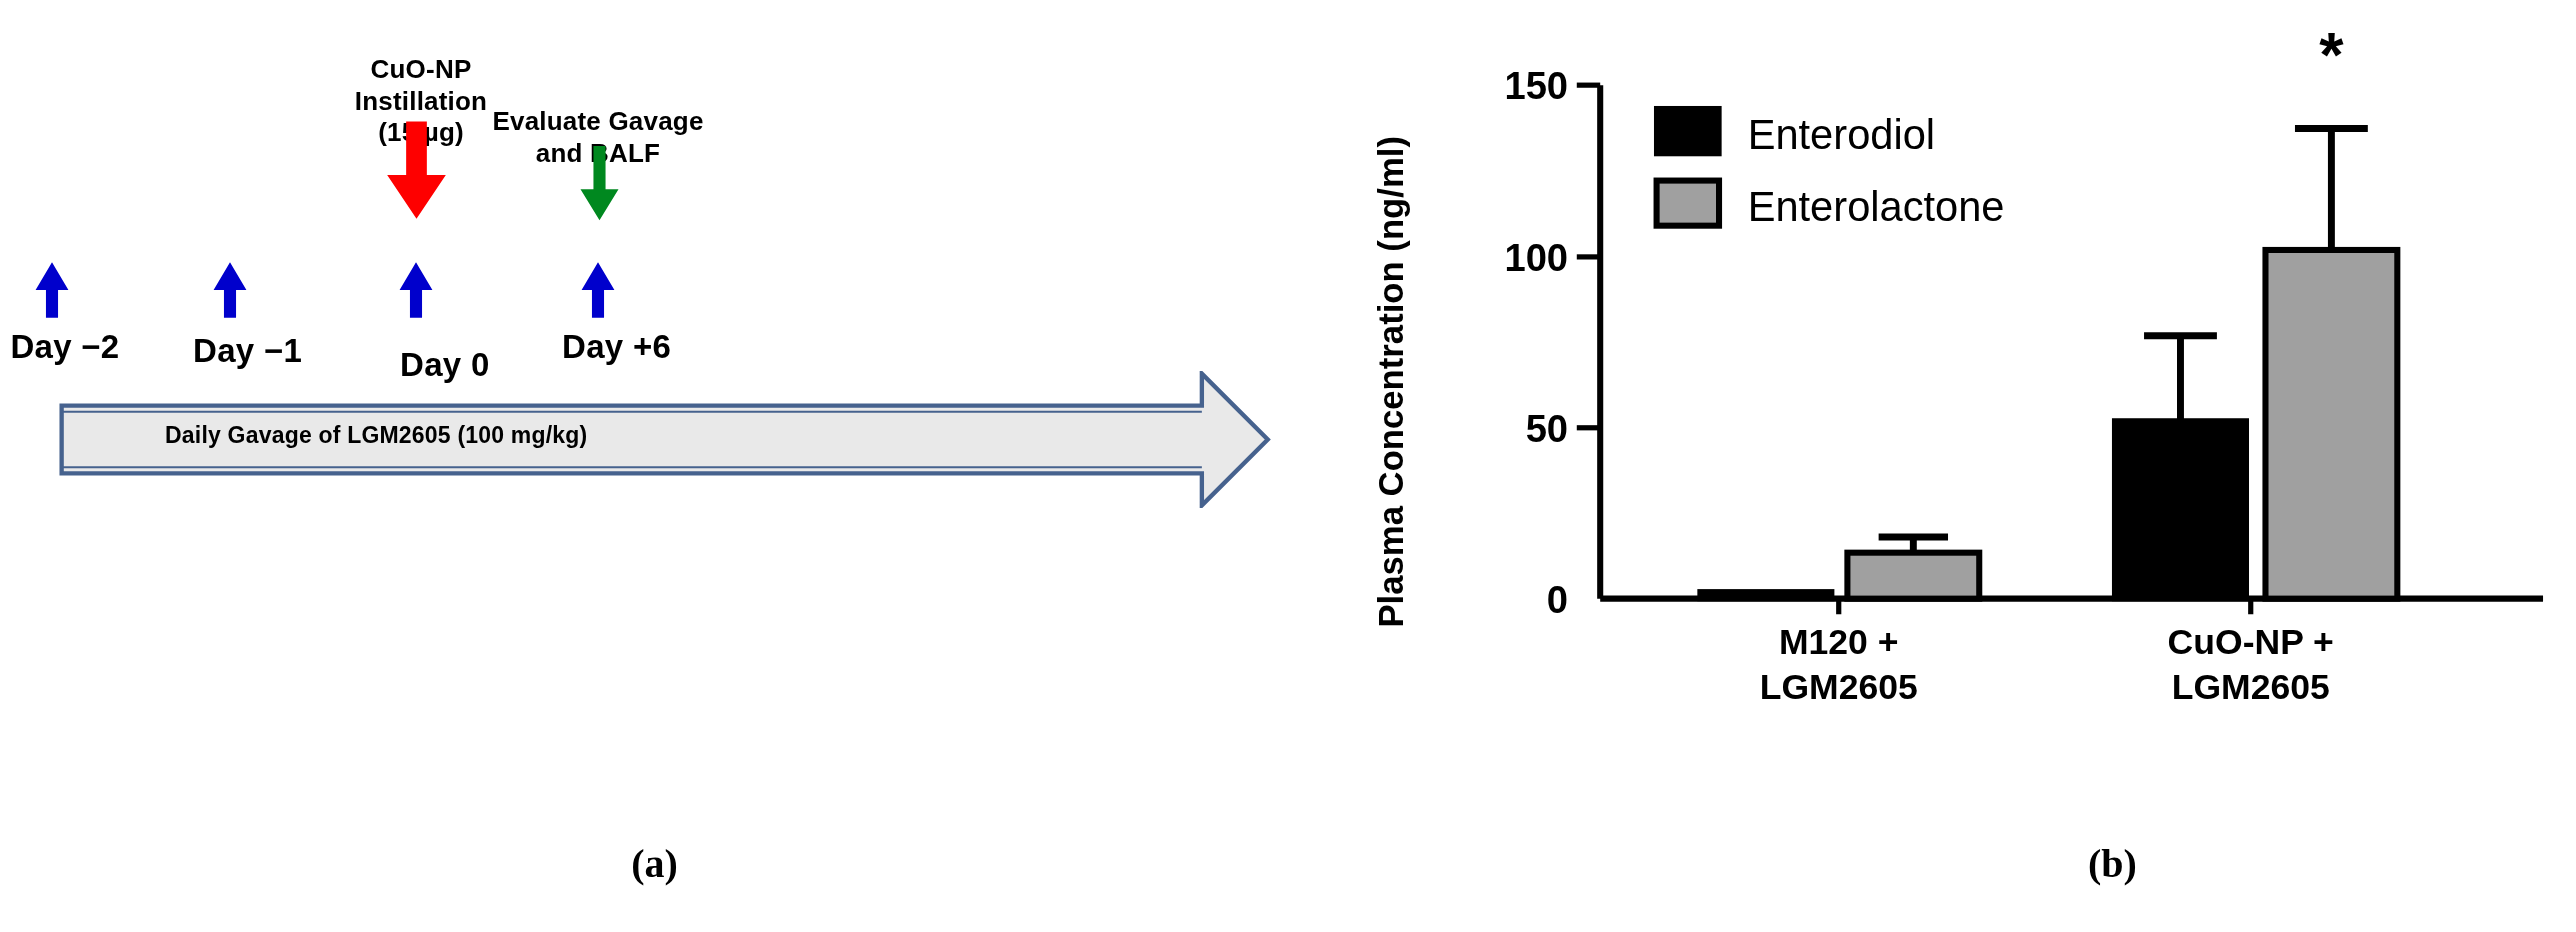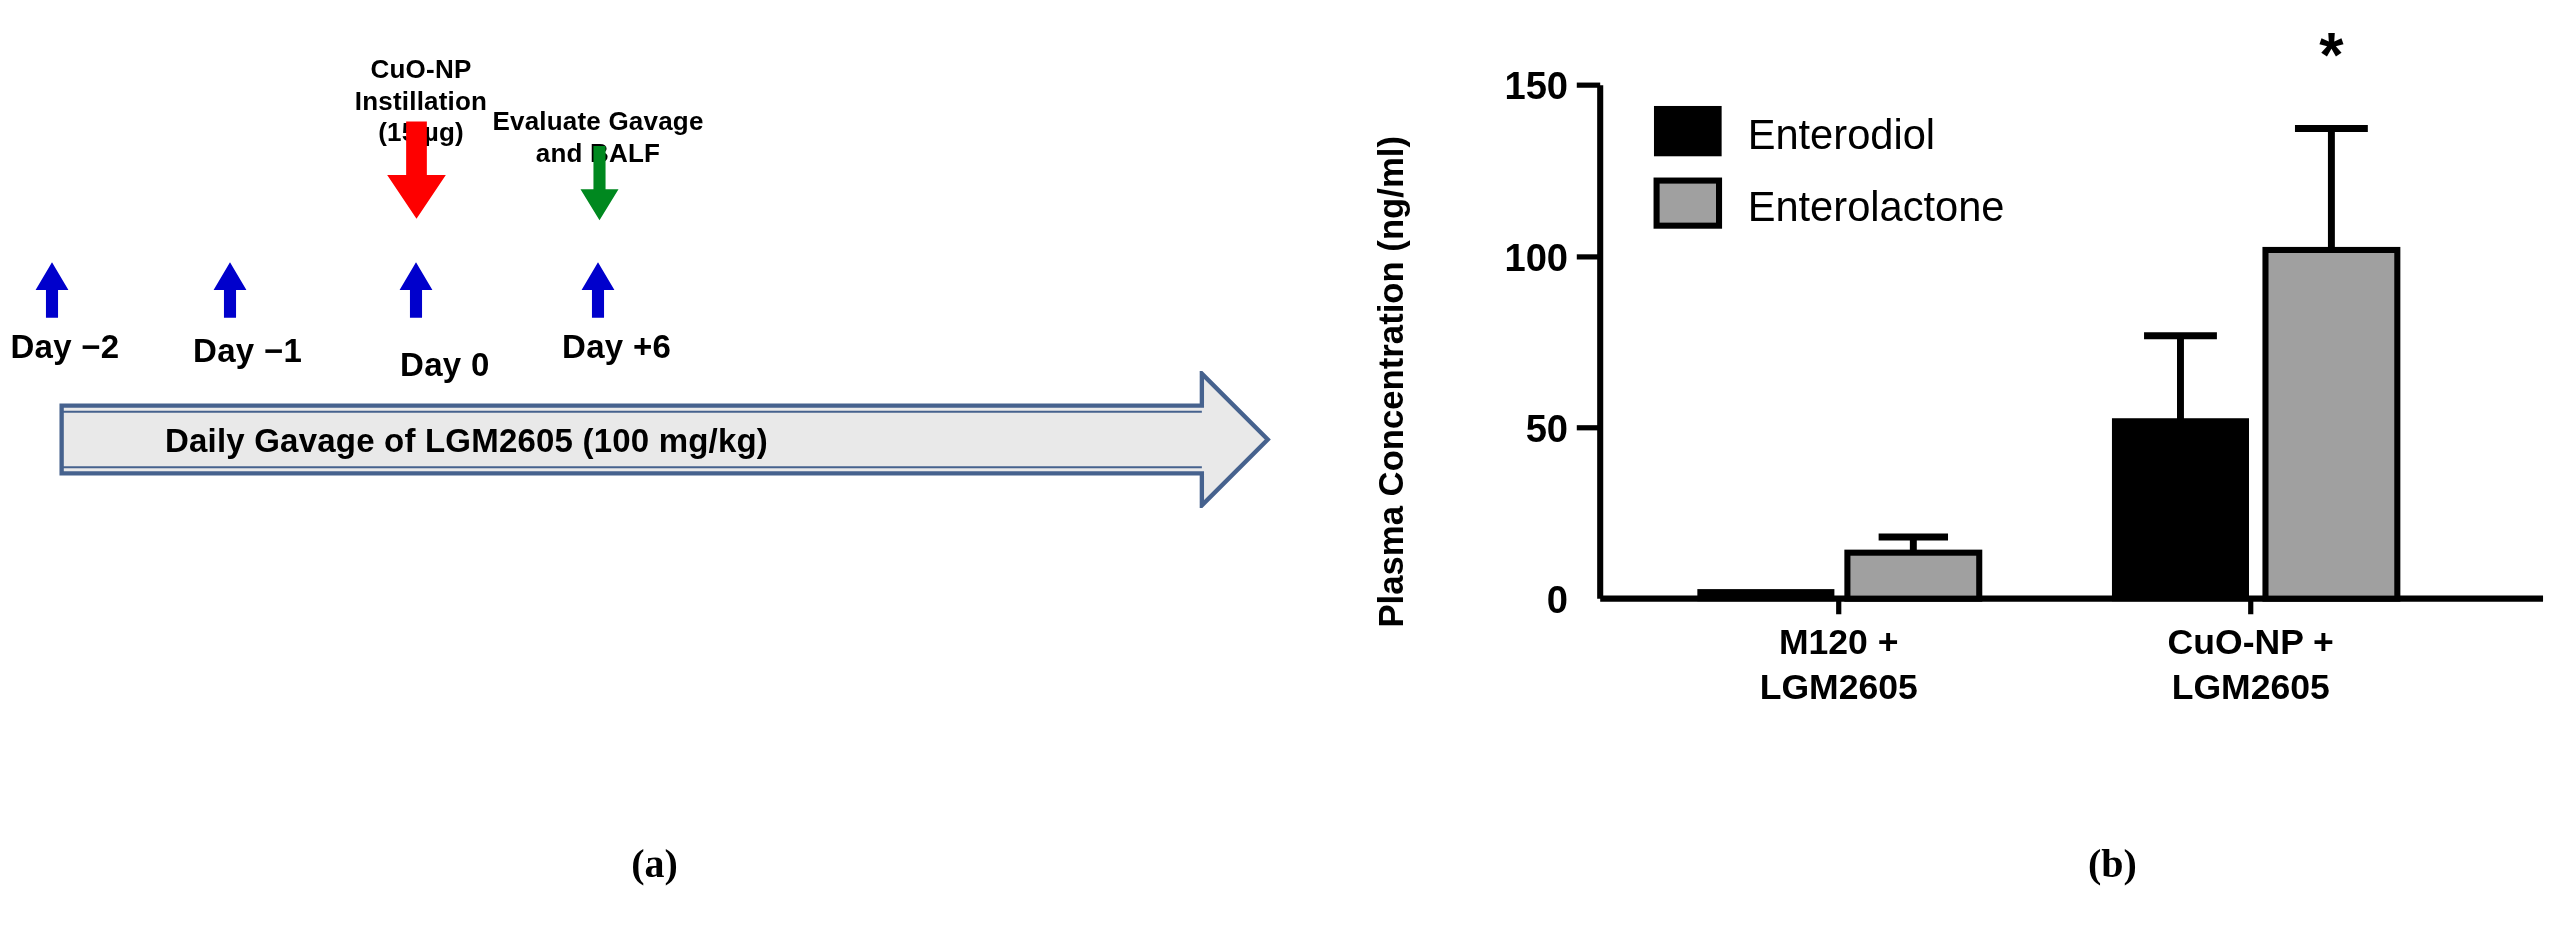--- a/index.html
+++ b/index.html
@@ -7,21 +7,21 @@
        font-family:"Liberation Sans",sans-serif;-webkit-font-smoothing:antialiased;}
   .panel{position:absolute;top:0;height:932px;}
   #panel-a{left:0;width:1353px;}
   #panel-b{left:1353px;width:1223px;}
 
   
   .tl-label{position:absolute;text-align:center;font-weight:bold;color:#000;
             font-size:26px;line-height:1.22;letter-spacing:0.2px;white-space:pre-line;margin-top:35px;}
   .banner{position:absolute;}
   .banner svg{display:block;}
-  .banner-text{position:absolute;font-weight:bold;font-size:33px;color:#000;
+  .banner-text{position:absolute;font-weight:bold;font-size:23px;color:#000;
                white-space:nowrap;letter-spacing:0.2px;}
   .v-arrow{position:absolute;}
   .v-arrow svg{display:block;}
   .day-label{position:absolute;font-weight:bold;font-size:33px;color:#000;
              white-space:nowrap;letter-spacing:0.3px;}
 
   
   #chart-svg{position:absolute;left:0;top:0;}
   .fig-caption{position:absolute;font-family:"Liberation Serif",serif;
                font-weight:bold;font-size:40px;color:#000;text-align:center;}

